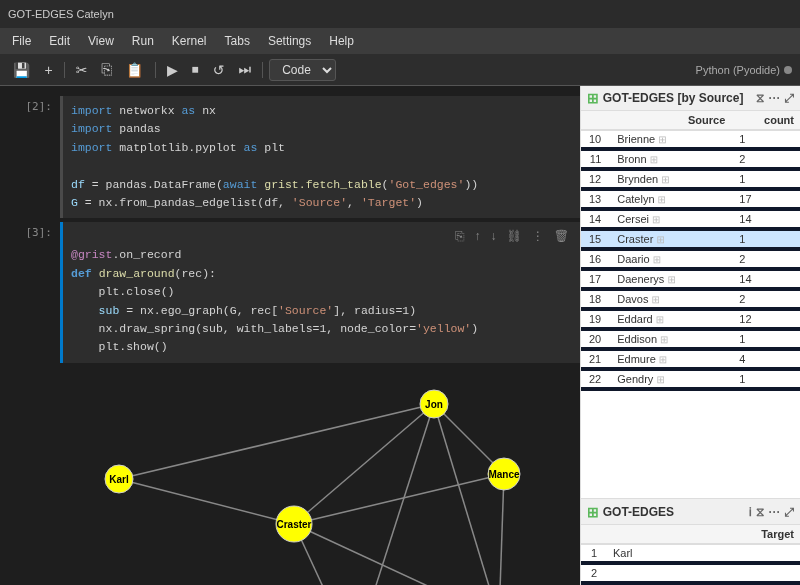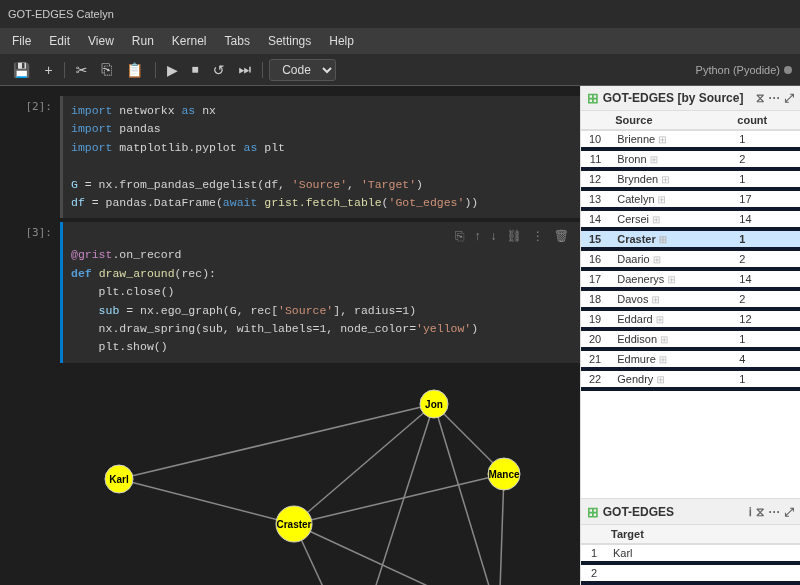--- a/index.html
+++ b/index.html
@@ -41,23 +41,23 @@
     
     .right-panel { width: 220px; background: #fff; border-left: 1px solid #ddd; display: flex; flex-direction: column; flex-shrink: 0; }
 
     
     .panel-header { background: #f0f0f0; border-bottom: 1px solid #ddd; padding: 4px 6px; display: flex; align-items: center; gap: 4px; font-size: 11px; font-weight: 600; color: #333; }
     .panel-header-title { flex: 1; font-size: 12px; }
     .panel-header-icon { color: #666; font-size: 12px; cursor: pointer; }
 
     
     .data-table { width: 100%; border-collapse: collapse; font-size: 11px; }
-    .data-table th { background: #f5f5f5; border-bottom: 2px solid #ddd; padding: 3px 6px; text-align: left; font-weight: 600; color: #333; position: sticky; top: 0; }
+    .data-table th { background: #f5f5f5; border-bottom: 2px solid #ddd; padding: 3px 6px; text-align: right; font-weight: 600; color: #333; position: sticky; top: 0; }
     .data-table td { border-bottom: 4px solid #0f172a; padding: 2px 8px; color: #333; white-space: nowrap; }
-    .data-table tr.selected td { background: #cce5ff; font-weight: bold; }
+    .data-table tr.selected td { background: #cce5ff; }
     .row-num { color: #999; text-align: right; width: 24px; }
     .cell-icon { color: #bbb; font-size: 10px; }
 
     .table-scroll { overflow-y: auto; flex: 1; }
     .panel-section { flex: 1; display: flex; flex-direction: column; min-height: 0; }
     .panel-bottom { border-top: 1px solid #ddd; flex-shrink: 0; }
 
     .green-icon { color: #5cb85c; font-size: 14px; }
   </style>
 </head>
@@ -106,22 +106,22 @@
   <div class="notebook">
 
     <div class="cell">
       <div class="cell-prompt">[2]:</div>
       <div class="cell-content">
         <div style="font-family:'Courier New',monospace; font-size:11.5px; line-height:1.6; color:#d4d4d4;">
           <div><span style="color:#569cd6;">import</span> <span style="color:#d4d4d4;">networkx</span> <span style="color:#569cd6;">as</span> <span style="color:#d4d4d4;">nx</span></div>
           <div><span style="color:#569cd6;">import</span> <span style="color:#d4d4d4;">pandas</span></div>
           <div><span style="color:#569cd6;">import</span> <span style="color:#d4d4d4;">matplotlib.pyplot</span> <span style="color:#569cd6;">as</span> <span style="color:#d4d4d4;">plt</span></div>
           <div>&nbsp;</div>
+          <div><span style="color:#9cdcfe;">df</span> <span style="color:#d4d4d4;">= pandas.DataFrame(</span><span style="color:#569cd6;">await</span> <span style="color:#dcdcaa;">grist.fetch_table</span><span style="color:#d4d4d4;">(</span><span style="color:#ce9178;">'Got_edges'</span><span style="color:#d4d4d4;">))</span></div>
           <div><span style="color:#9cdcfe;">G</span> <span style="color:#d4d4d4;">= nx.from_pandas_edgelist(df, </span><span style="color:#ce9178;">'Source'</span><span style="color:#d4d4d4;">, </span><span style="color:#ce9178;">'Target'</span><span style="color:#d4d4d4;">)</span></div>
-          <div><span style="color:#9cdcfe;">df</span> <span style="color:#d4d4d4;">= pandas.DataFrame(</span><span style="color:#569cd6;">await</span> <span style="color:#dcdcaa;">grist.fetch_table</span><span style="color:#d4d4d4;">(</span><span style="color:#ce9178;">'Got_edges'</span><span style="color:#d4d4d4;">))</span></div>
         </div>
       </div>
     </div>
 
     <div class="cell">
       <div class="cell-prompt">[3]:</div>
       <div class="cell-content active-cell">
         <div style="display:flex; align-items:center; justify-content:flex-end; gap:4px; margin-bottom:2px;">
           <button class="cell-toolbar-btn">⎘</button>
           <button class="cell-toolbar-btn">↑</button>

